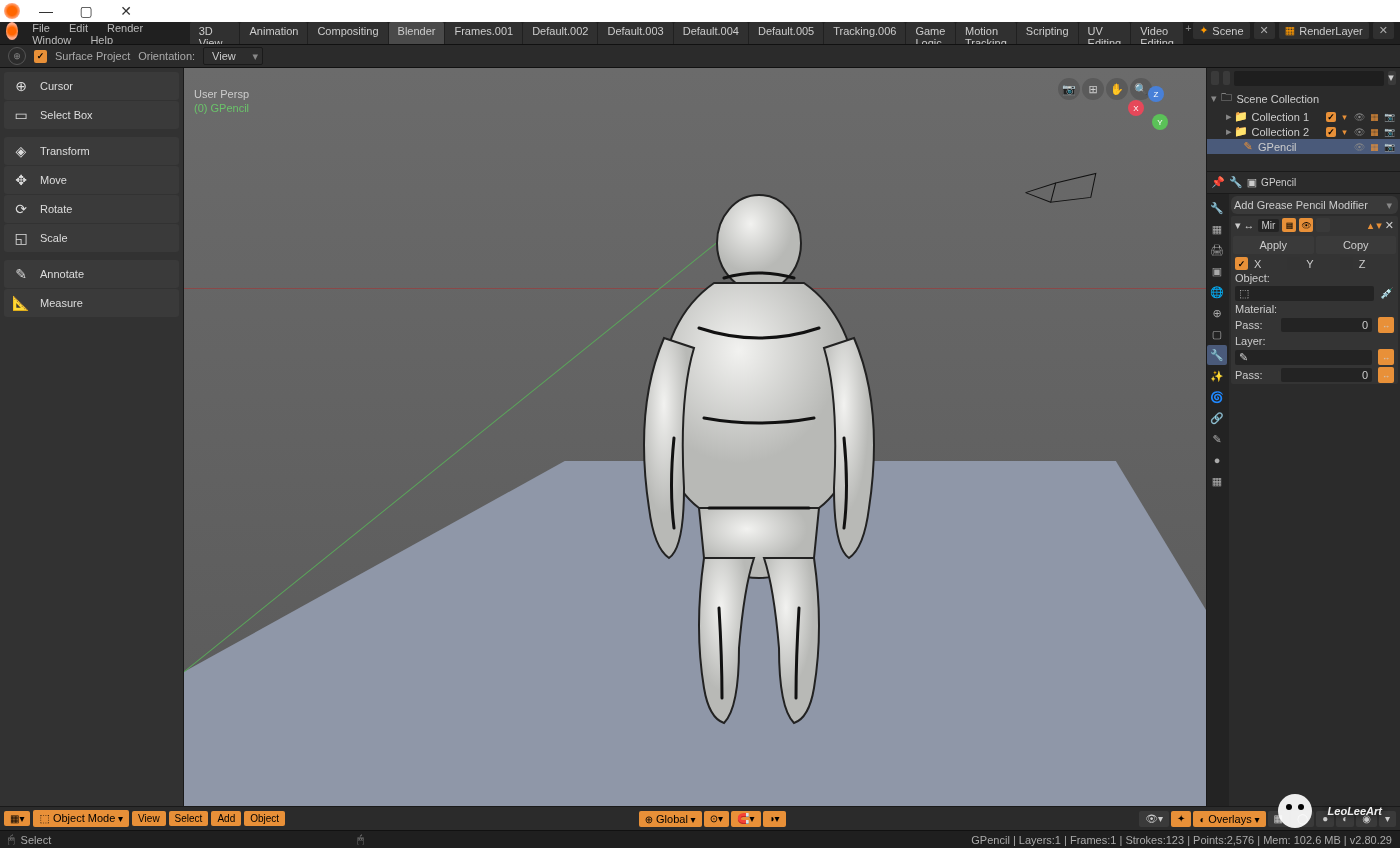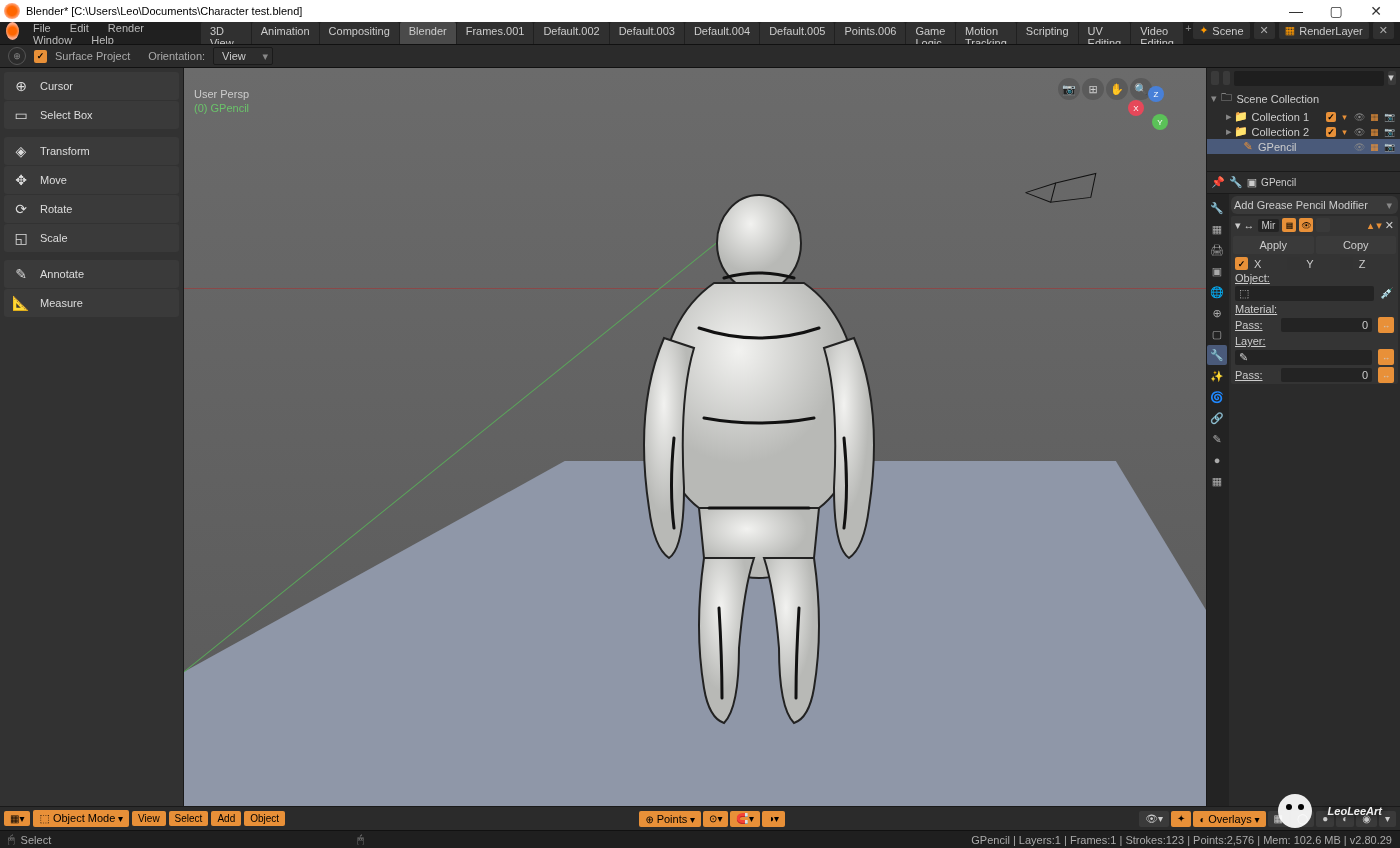--- a/index.html
+++ b/index.html
@@ -68,21 +68,21 @@
 .add-mod{background:#3a3a3a;padding:3px;border-radius:6px;position:relative;}
 .add-mod::after{content:"▾";position:absolute;right:6px;color:#888;}
 .mod-panel{background:#343434;border-radius:2px;}
 .mod-hdr{display:flex;align-items:center;padding:2px 4px;gap:3px;}
 .mod-hdr .n{background:#232323;padding:1px 4px;border-radius:2px;font-size:10px;}
 .mod-hdr .ic{width:14px;height:14px;background:#e89038;border-radius:2px;font-size:8px;display:flex;align-items:center;justify-content:center;color:#000;}
 .mod-hdr .icg{width:14px;height:14px;background:#3a3a3a;border-radius:2px;}
 .mod-row{display:flex;gap:2px;padding:2px;}
 .mod-btn{flex:1;background:#3a3a3a;padding:3px;border-radius:2px;text-align:center;}
 .mod-field{display:flex;align-items:center;padding:1px 4px;gap:6px;}
-.mod-field .l{width:50px;text-decoration:underline;}
+.mod-field .l{width:50px;}
 .mod-field .v{flex:1;background:#232323;padding:1px 4px;border-radius:2px;display:flex;justify-content:space-between;}
 .mod-field .arrow{width:16px;height:16px;background:#e89038;border-radius:2px;display:flex;align-items:center;justify-content:center;font-size:8px;}
 .bottom-btns{height:24px;background:#2b2b2b;border-top:1px solid #1a1a1a;display:flex;align-items:center;padding:0 4px;gap:3px;}
 .bbtn{background:#e89038;color:#000;padding:2px 6px;border-radius:2px;font-size:10px;}
 .bbtn.g{background:#3a3a3a;color:#ccc;}
 .bottom-btns .spacer{flex:1;}
 .bottom-btns .cluster{display:flex;gap:2px;}
 .statusbar{height:18px;background:#1f1f1f;border-top:1px solid #111;display:flex;align-items:center;padding:0 8px;font-size:10px;color:#aaa;}
 .statusbar .left{display:flex;gap:6px;align-items:center;}
 .statusbar .lbl{flex:0 0 auto;}
@@ -90,21 +90,20 @@
 .watermark{position:fixed;right:18px;bottom:20px;color:#fff;font-size:30px;font-weight:bold;font-style:italic;opacity:.92;text-shadow:0 0 6px #000;display:flex;align-items:center;gap:16px;}
 .watermark .wm-ic{width:34px;height:34px;border-radius:50%;background:#fff;position:relative;}
 .watermark .wm-ic::before,.watermark .wm-ic::after{content:"";position:absolute;width:6px;height:6px;border-radius:50%;background:#000;top:10px;}
 .watermark .wm-ic::before{left:8px;} .watermark .wm-ic::after{right:8px;}
 </style>
 </head>
 <body>
 
 <div class="titlebar">
   <div class="logo"></div>
-  <div class="title">Blender* [C:\Users\Leo\Documents\Character test.blend]</div>
   <div class="winbtn">—</div>
   <div class="winbtn">▢</div>
   <div class="winbtn close">✕</div>
 </div>
 
 <div class="topmenu">
   <div class="blogo"></div>
   <div class="menus">
     <a>File</a>
     <a>Edit</a>
@@ -115,21 +114,21 @@
   <div class="workspaces">
     <div class="ws">3D View Full</div>
     <div class="ws">Animation</div>
     <div class="ws">Compositing</div>
     <div class="ws active">Blender</div>
     <div class="ws">Frames.001</div>
     <div class="ws">Default.002</div>
     <div class="ws">Default.003</div>
     <div class="ws">Default.004</div>
     <div class="ws">Default.005</div>
-    <div class="ws">Points.006</div>
+    <div class="ws">Tracking.006</div>
     <div class="ws">Game Logic</div>
     <div class="ws">Motion Tracking</div>
     <div class="ws">Scripting</div>
     <div class="ws">UV Editing</div>
     <div class="ws">Video Editing</div>
     <div class="plus">+</div>
   </div>
   <div class="top-right">
     <div class="scene-lbl">
         <span class="g">✦</span>
@@ -141,21 +140,21 @@
         <span>RenderLayer</span>
       </div>
     <div class="xbtn">✕</div>
   </div>
 </div>
 
 <div class="toolrow">
   <div class="icon">⊕</div>
   <span class="chk"></span>
   <label>Surface Project</label>
-  <label style="margin-left:10px;">Orientation:</label>
+  <label style="">Orientation:</label>
   <div class="dropdown" style="width:60px;">View</div>
 </div>
 
 <div class="main">
 
   <div class="toolshelf">
     <div class="tool-item">
         <span class="ti">⊕</span>
         <span>Cursor</span>
       </div>
@@ -406,21 +405,21 @@
 
 <div class="bottom-btns">
   <div class="bbtn">▦▾</div>
   <div class="bbtn"><span>⬚ </span><span>Object Mode</span> ▾</div>
   <div class="bbtn">View</div>
   <div class="bbtn">Select</div>
   <div class="bbtn">Add</div>
   <div class="bbtn">Object</div>
   <div class="spacer"></div>
   <div class="cluster">
-    <div class="bbtn">⊕ <span>Points</span> ▾</div>
+    <div class="bbtn">⊕ <span>Global</span> ▾</div>
     <div class="bbtn">⊙▾</div>
     <div class="bbtn">🧲▾</div>
     <div class="bbtn">◑▾</div>
   </div>
   <div class="spacer"></div>
   <div class="cluster">
     <div class="bbtn g">👁▾</div>
     <div class="bbtn">✦</div>
     <div class="bbtn">◐ <span>Overlays</span> ▾</div>
     <div class="bbtn g">▦</div>

